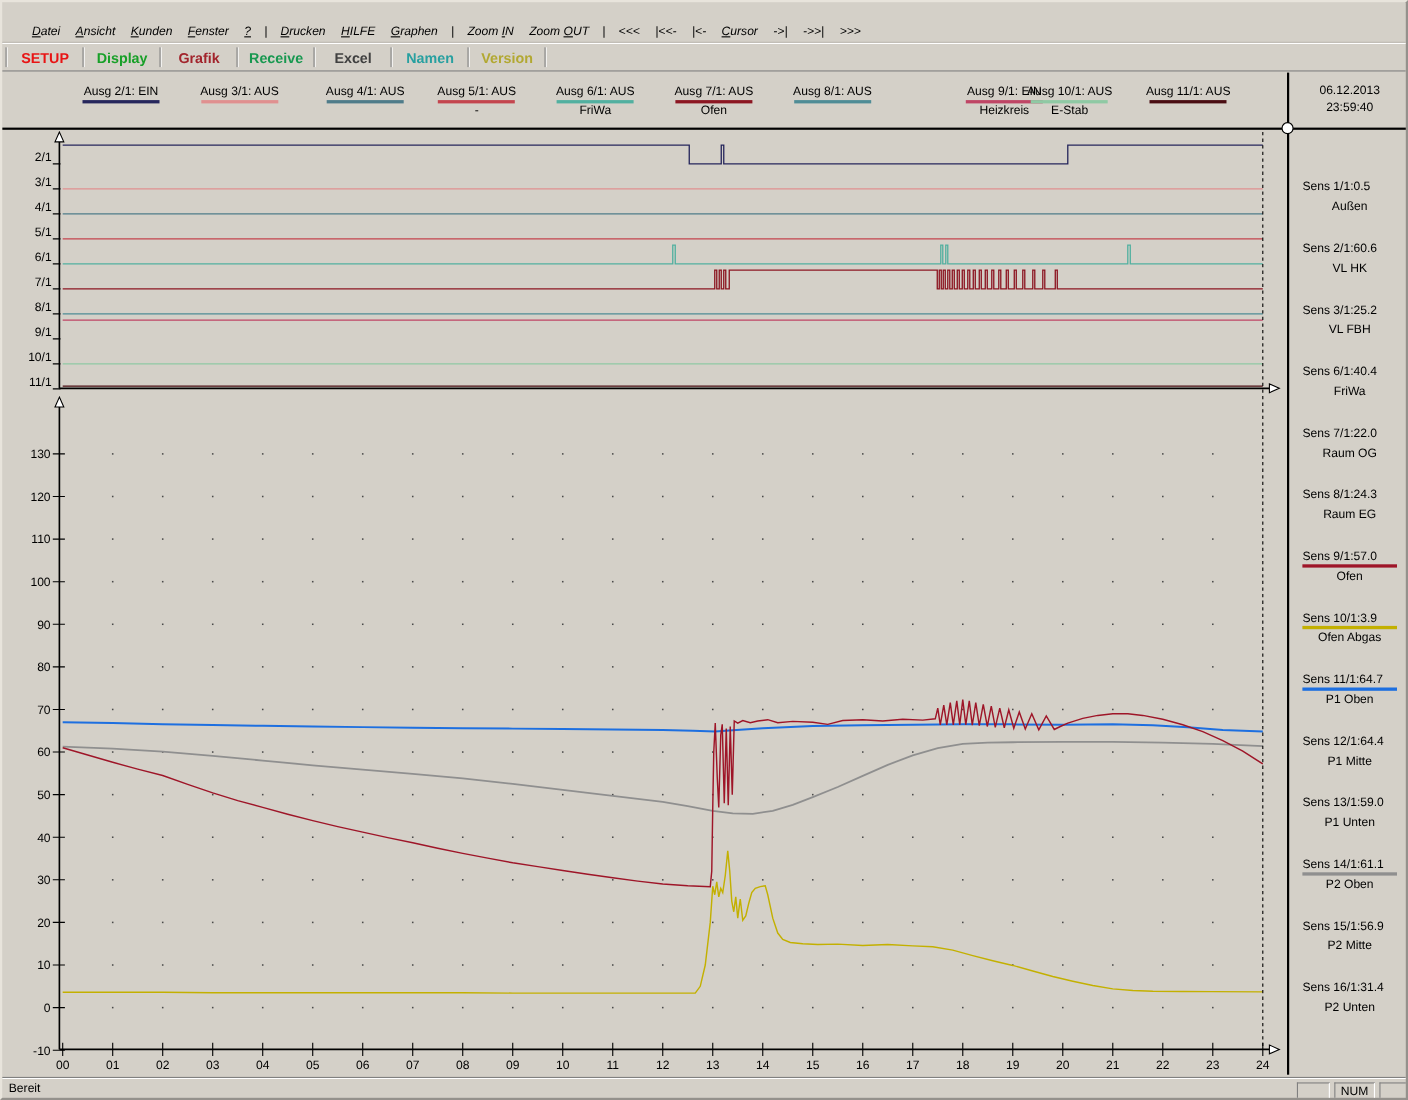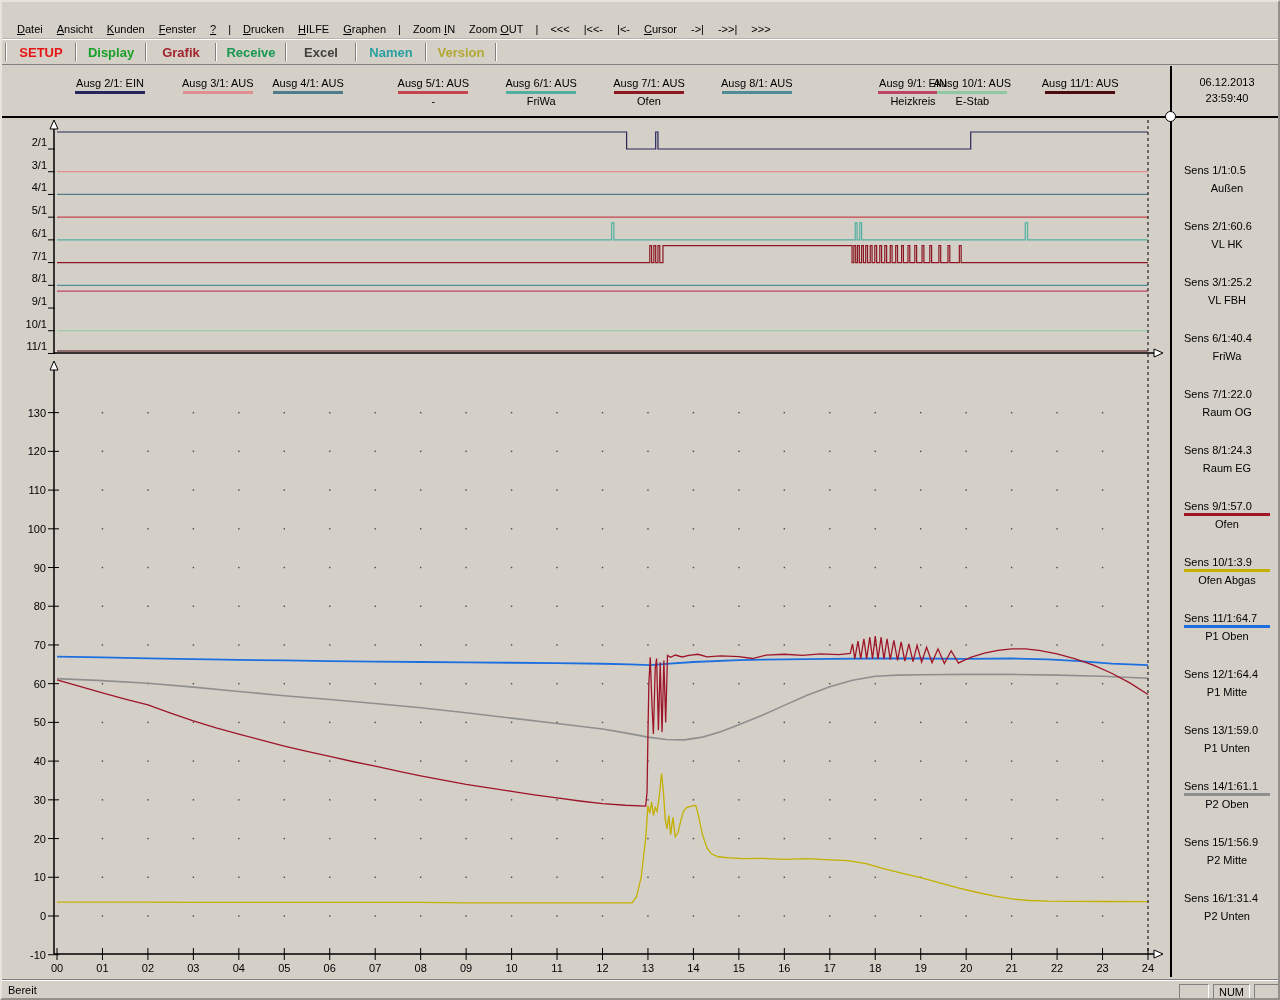--- a/index.html
+++ b/index.html
@@ -11,22 +11,22 @@
   .titlebar{position:absolute;left:0;top:0;width:100%;height:18px;
     background:linear-gradient(90deg,#0a246a 0%,#1c4aa0 55%,#a6caf0 100%);
     display:flex;align-items:center;padding:0 2px;}
   .appicon{width:14px;height:14px;margin-left:1px;flex:0 0 auto;
     background:linear-gradient(135deg,#2050c0 0 45%,#f0f0f0 45% 60%,#c0a020 60% 100%);
     border:1px solid #fff;}
   .apptitle{color:#fff;font-weight:bold;font-size:11px;margin-left:4px;flex:1 1 auto;}
   .wbtn{width:16px;height:14px;background:#d4d0c8;border:1px solid;border-color:#fff #404040 #404040 #fff;
     font-size:9px;font-weight:bold;line-height:11px;text-align:center;margin-left:2px;cursor:default;}
   
-  .menubar{position:absolute;left:0;top:18px;width:100%;height:19px;line-height:19px;padding-left:8px;
-    border-bottom:1px solid #b8b4ac;}
+  .menubar{position:absolute;left:0;top:18px;width:100%;height:19px;line-height:19px;padding-left:20px;
+    border-bottom:1px solid #b8b4ac;font-style:italic;}
   .mitem{display:inline-block;padding:0 7px;}
   .msep{display:inline-block;padding:0 5px;color:#000;}
   
   .toolbar{position:absolute;left:0;top:37px;width:100%;height:26px;display:flex;align-items:center;
     border-top:1px solid #fff;border-bottom:1px solid #808080;padding-left:2px;}
   .tbtn{width:66px;text-align:center;font-weight:bold;font-size:13px;cursor:default;}
   .tsep{width:2px;height:18px;border-left:1px solid #808080;border-right:1px solid #fff;margin:0 1px;}
   
   .header{position:absolute;left:0;top:63px;width:100%;height:51px;}
   .aitem{position:absolute;top:12px;width:106px;text-align:center;cursor:default;}
@@ -85,21 +85,21 @@
   <div class="aitem" style="left: 55px;">
         <div>Ausg 2/1: EIN</div>
         <div class="abar" style="background: rgb(38, 38, 92);"></div>
         <div class="asub"></div>
       </div>
       <div class="aitem" style="left: 162.8px;">
         <div>Ausg 3/1: AUS</div>
         <div class="abar" style="background: rgb(224, 144, 144);"></div>
         <div class="asub"></div>
       </div>
-      <div class="aitem" style="left: 253px;">
+      <div class="aitem" style="left: 277px;">
         <div>Ausg 4/1: AUS</div>
         <div class="abar" style="background: rgb(79, 124, 138);"></div>
         <div class="asub"></div>
       </div>
       <div class="aitem" style="left: 378.4px;">
         <div>Ausg 5/1: AUS</div>
         <div class="abar" style="background: rgb(196, 69, 78);"></div>
         <div class="asub">-</div>
       </div>
       <div class="aitem" style="left: 486.2px;">

